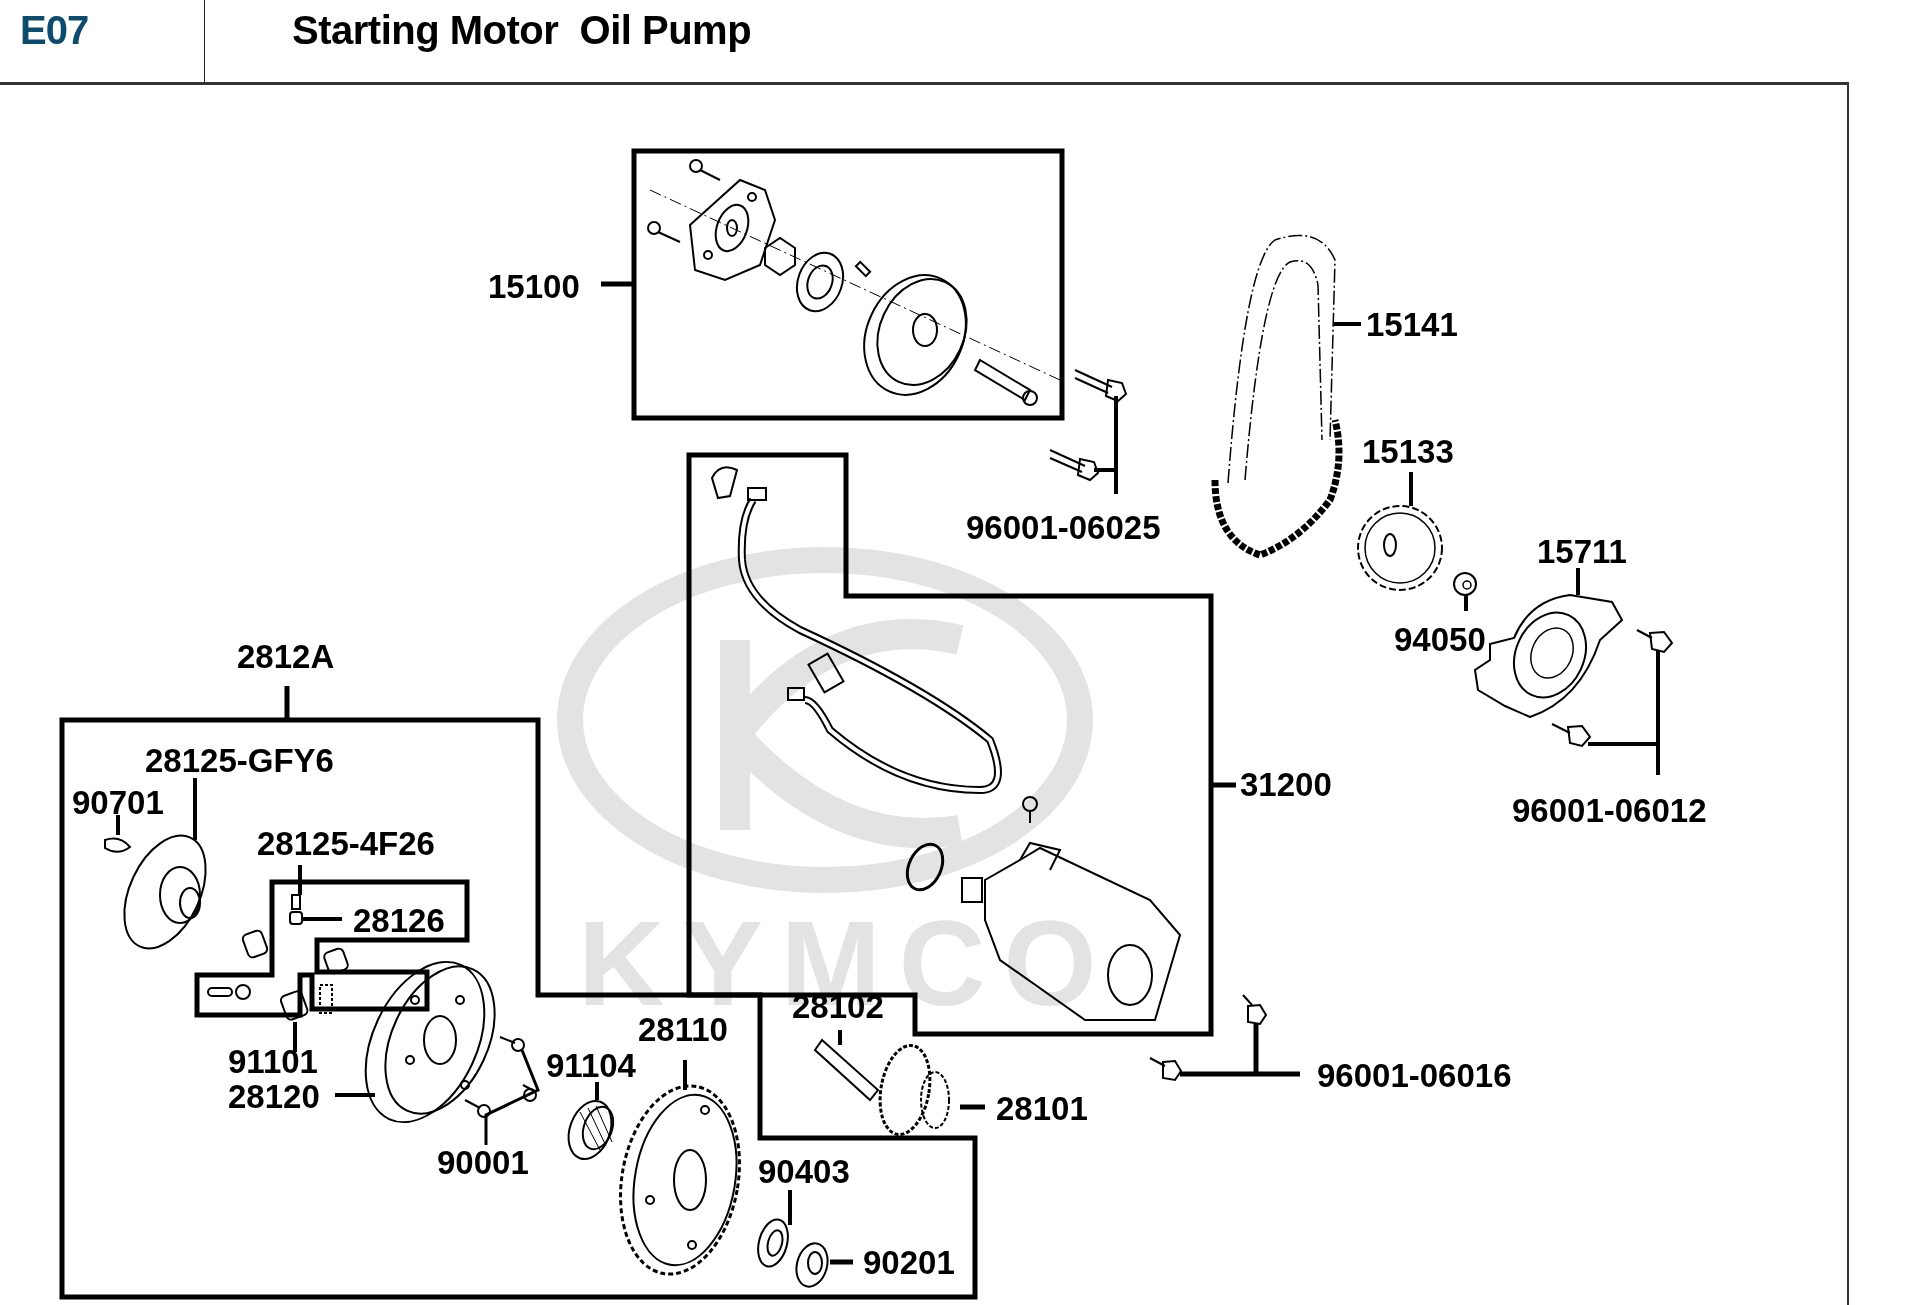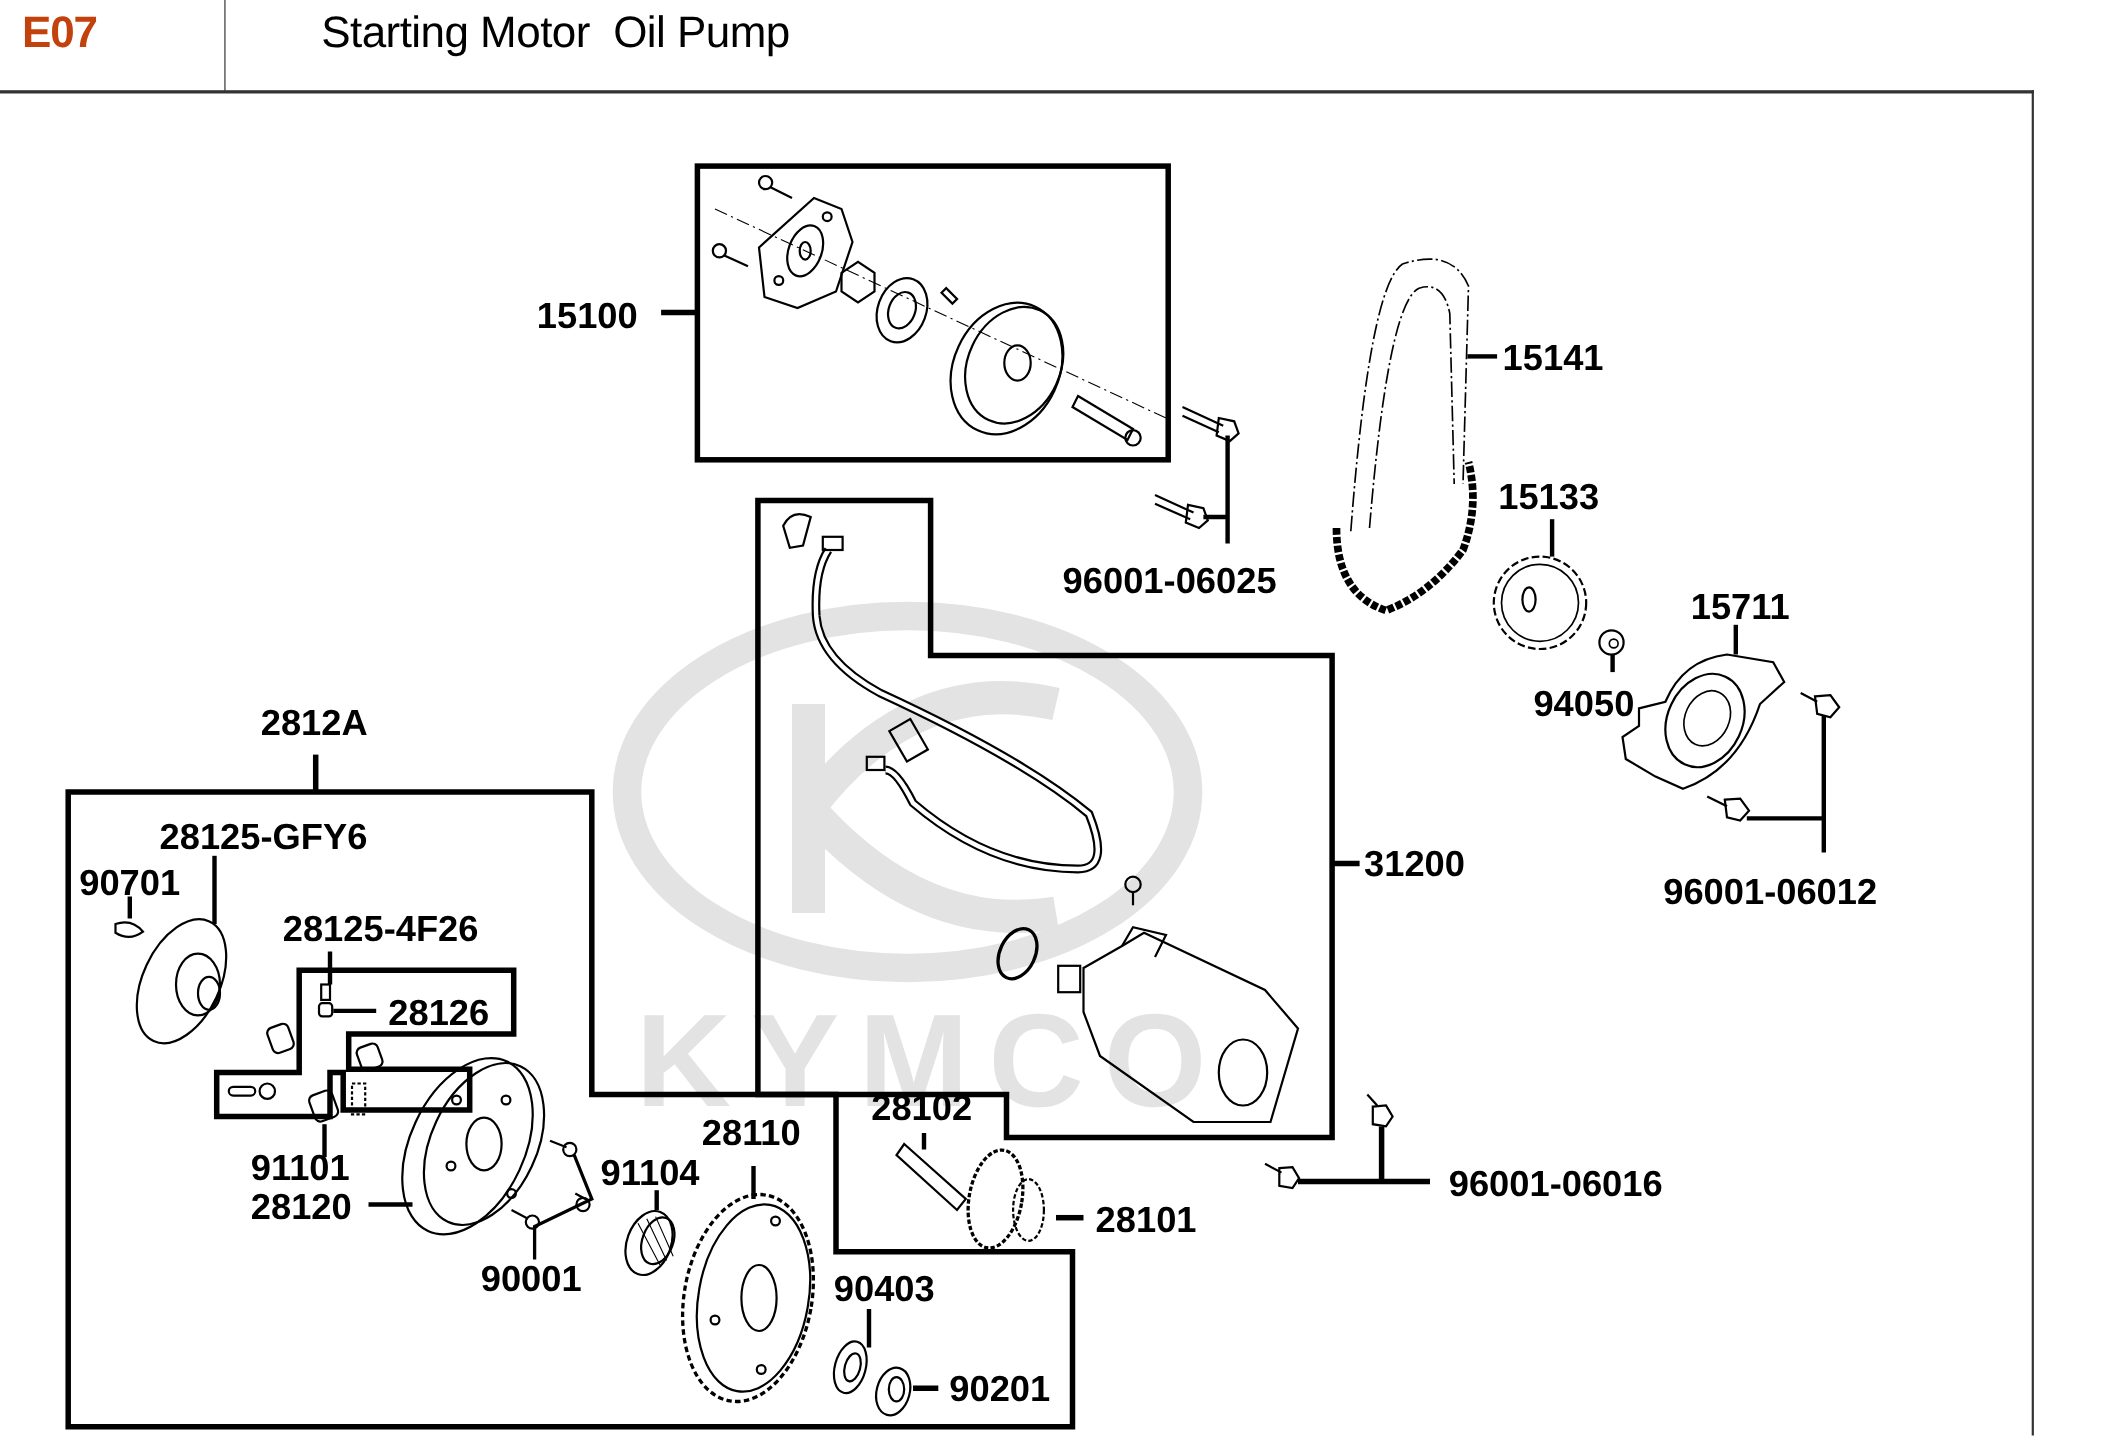--- a/index.html
+++ b/index.html
@@ -1,18 +1,18 @@
 <!DOCTYPE html>
 <html><head>
 <meta charset="utf-8">
 <style>
   html, body { margin:0; padding:0; background:#ffffff; }
   body { width:1927px; height:1305px; position:relative; overflow:hidden; font-family:"Liberation Sans", sans-serif; }
-  .hdr-code { position:absolute; left:20px; top:8px; font-weight:bold; font-size:40px; color:#c2410c; letter-spacing:-1px; }
-  .hdr-title { position:absolute; left:292px; top:8px; font-weight:normal; font-size:40px; color:#000; letter-spacing:-0.5px; white-space:pre; }
+  .hdr-code { position:absolute; left:20px; top:8px; font-weight:bold; font-size:40px; color:#0c4a6e; letter-spacing:-1px; }
+  .hdr-title { position:absolute; left:292px; top:8px; font-weight:bold; font-size:40px; color:#000; letter-spacing:-0.5px; white-space:pre; }
   .hdr-divider { position:absolute; left:204px; top:0; width:1px; height:83px; background:#222; }
   .hdr-rule { position:absolute; left:0; top:82px; width:1849px; height:3px; background:#333; }
   .frame-right { position:absolute; left:1847px; top:82px; width:2px; height:1223px; background:#333; }
   svg#diagram { position:absolute; left:0; top:0; }
   .lbl { font-family:"Liberation Sans", sans-serif; font-weight:bold; font-size:33px; fill:#000; }
   .wm-text { font-family:"Liberation Sans", sans-serif; font-weight:bold; font-size:120px; fill:#e3e3e3; letter-spacing:18px; }
 </style>
 </head>
 <body>
 

